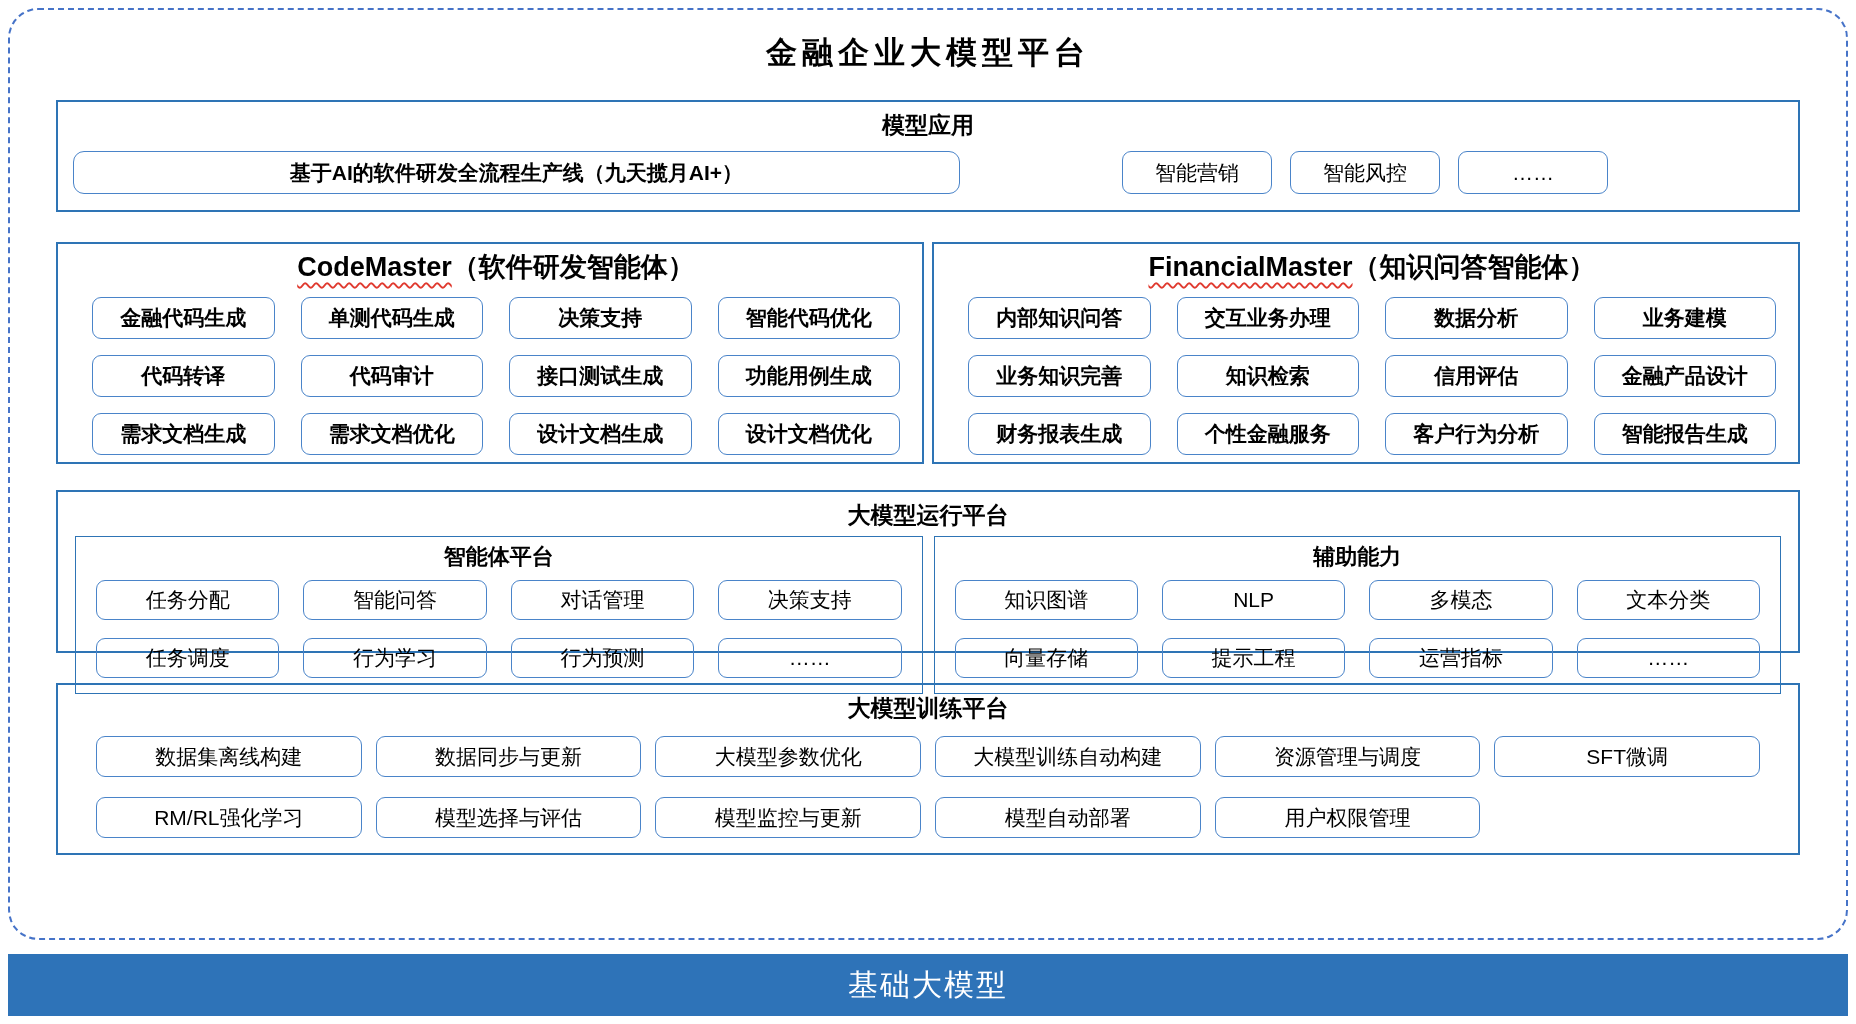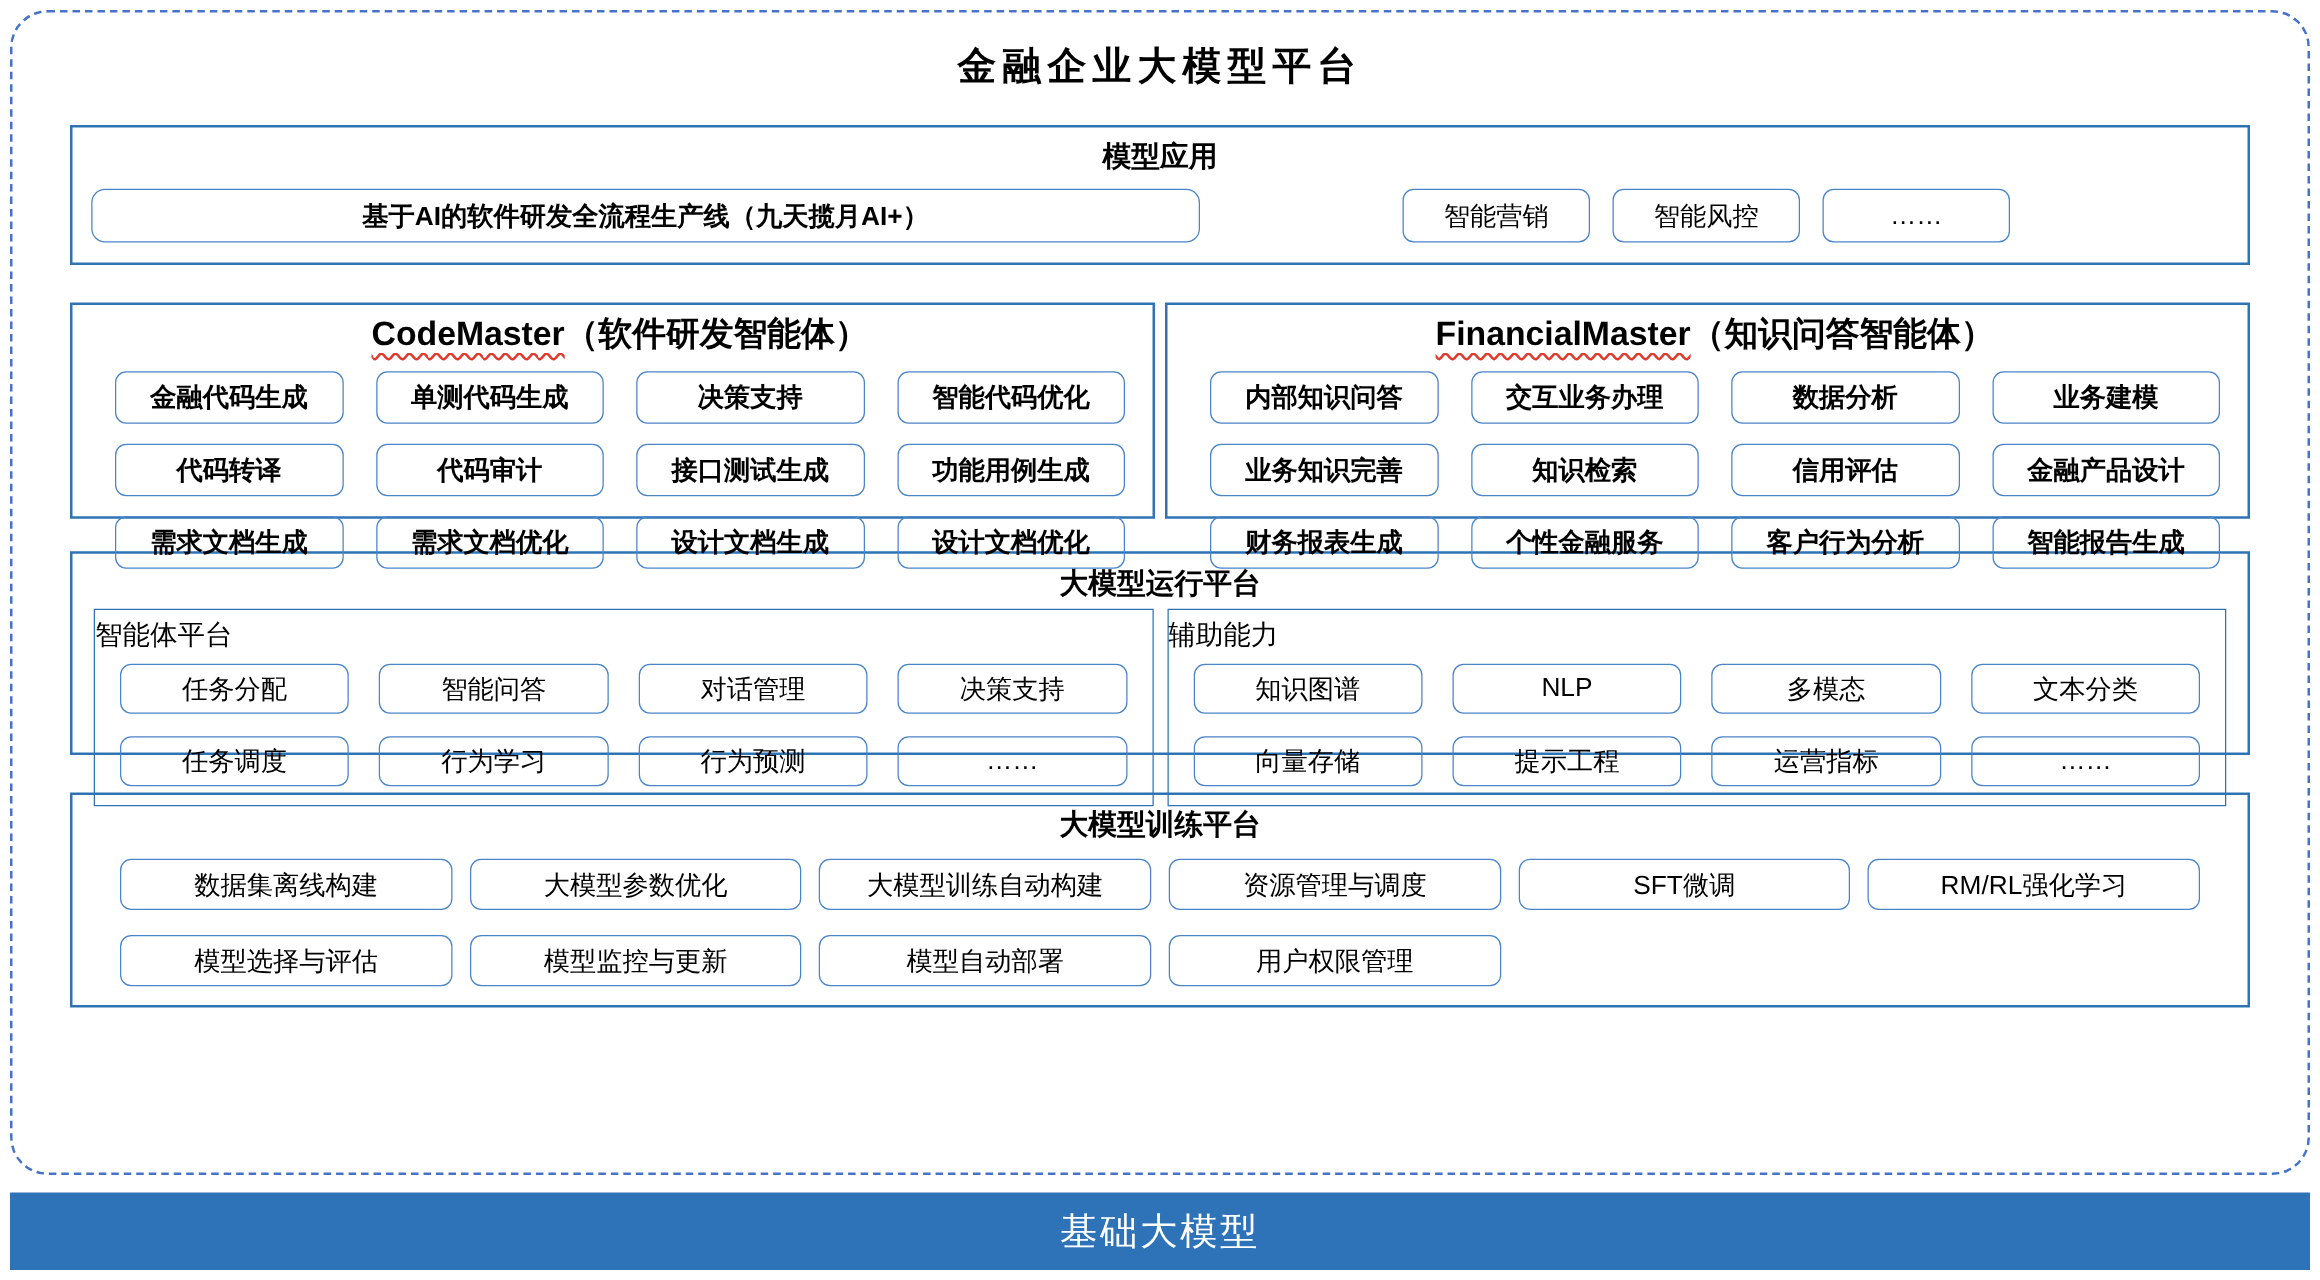--- a/index.html
+++ b/index.html
@@ -32,33 +32,33 @@
     height:43px; border:1.5px solid #4a84c9; border-radius:9px;
     display:flex; align-items:center; justify-content:center;
     font-size:21px; white-space:nowrap;
   }
   .app-main { flex:0 0 887px; font-weight:700; border-radius:11px; }
   .app-small { flex:0 0 150px; }
   .app-small:first-of-type { margin-left:auto; }
 
   
   .agents-row { display:flex; gap:8px; margin:30px 46px 0; }
-  .agent-section { flex:1; border:2px solid #2e74b5; height:173px;padding-left:12px; }
+  .agent-section { flex:1; border:2px solid #2e74b5; height:222px;padding-left:12px; }
   .agent-title { text-align:center; font-size:27px; font-weight:700; line-height:42px; padding-top:2px; }
   .agent-en { text-decoration:underline; text-decoration-style:wavy; text-decoration-color:#e03a2f;
               text-decoration-thickness:2px; text-underline-offset:6px; }
   .agent-grid { display:grid; grid-template-columns:repeat(4,1fr);
                 column-gap:26px; row-gap:16px; padding:9px 22px 0; }
   .agent-grid .cap-box { height:42px; font-weight:700; }
 
   
   .sec-runtime { margin-top:26px; height:163px; }
   .runtime-row { display:flex; gap:11px; padding:3px 17px 0; }
   .sub-section { flex:1; border:1.5px solid #2e74b5; height:158px; }
-  .sub-header { text-align:left; font-size:22px; font-weight:400; line-height:34px; padding-top:3px; }
+  .sub-header { text-align:center; font-size:22px; font-weight:700; line-height:34px; padding-top:3px; }
   .sub-grid { display:grid; grid-template-columns:repeat(4,1fr);
               column-gap:24px; row-gap:18px; padding:6px 20px 0; }
   .sub-grid .cap-box { height:40px; font-weight:400; }
 
   
   .sec-training { margin-top:30px; height:172px; }
   .training-grid { display:grid; grid-template-columns:repeat(6,1fr);
                    column-gap:14px; row-gap:20px; padding:10px 38px 0; }
   .training-grid .cap-box { height:41px; font-weight:400; }
 
@@ -167,20 +167,21 @@
       </div>
 
     </div>
   </div>
 
   <div class="section sec-training">
     <div class="section-header">大模型训练平台</div>
     <div class="training-grid">
 
     <div class="cap-box">数据集离线构建</div>
+        <div class="cap-box">数据同步与更新</div>
         <div class="cap-box">大模型参数优化</div>
         <div class="cap-box">大模型训练自动构建</div>
         <div class="cap-box">资源管理与调度</div>
         <div class="cap-box">SFT微调</div>
         <div class="cap-box">RM/RL强化学习</div>
         <div class="cap-box">模型选择与评估</div>
         <div class="cap-box">模型监控与更新</div>
         <div class="cap-box">模型自动部署</div>
         <div class="cap-box">用户权限管理</div>
       </div>

